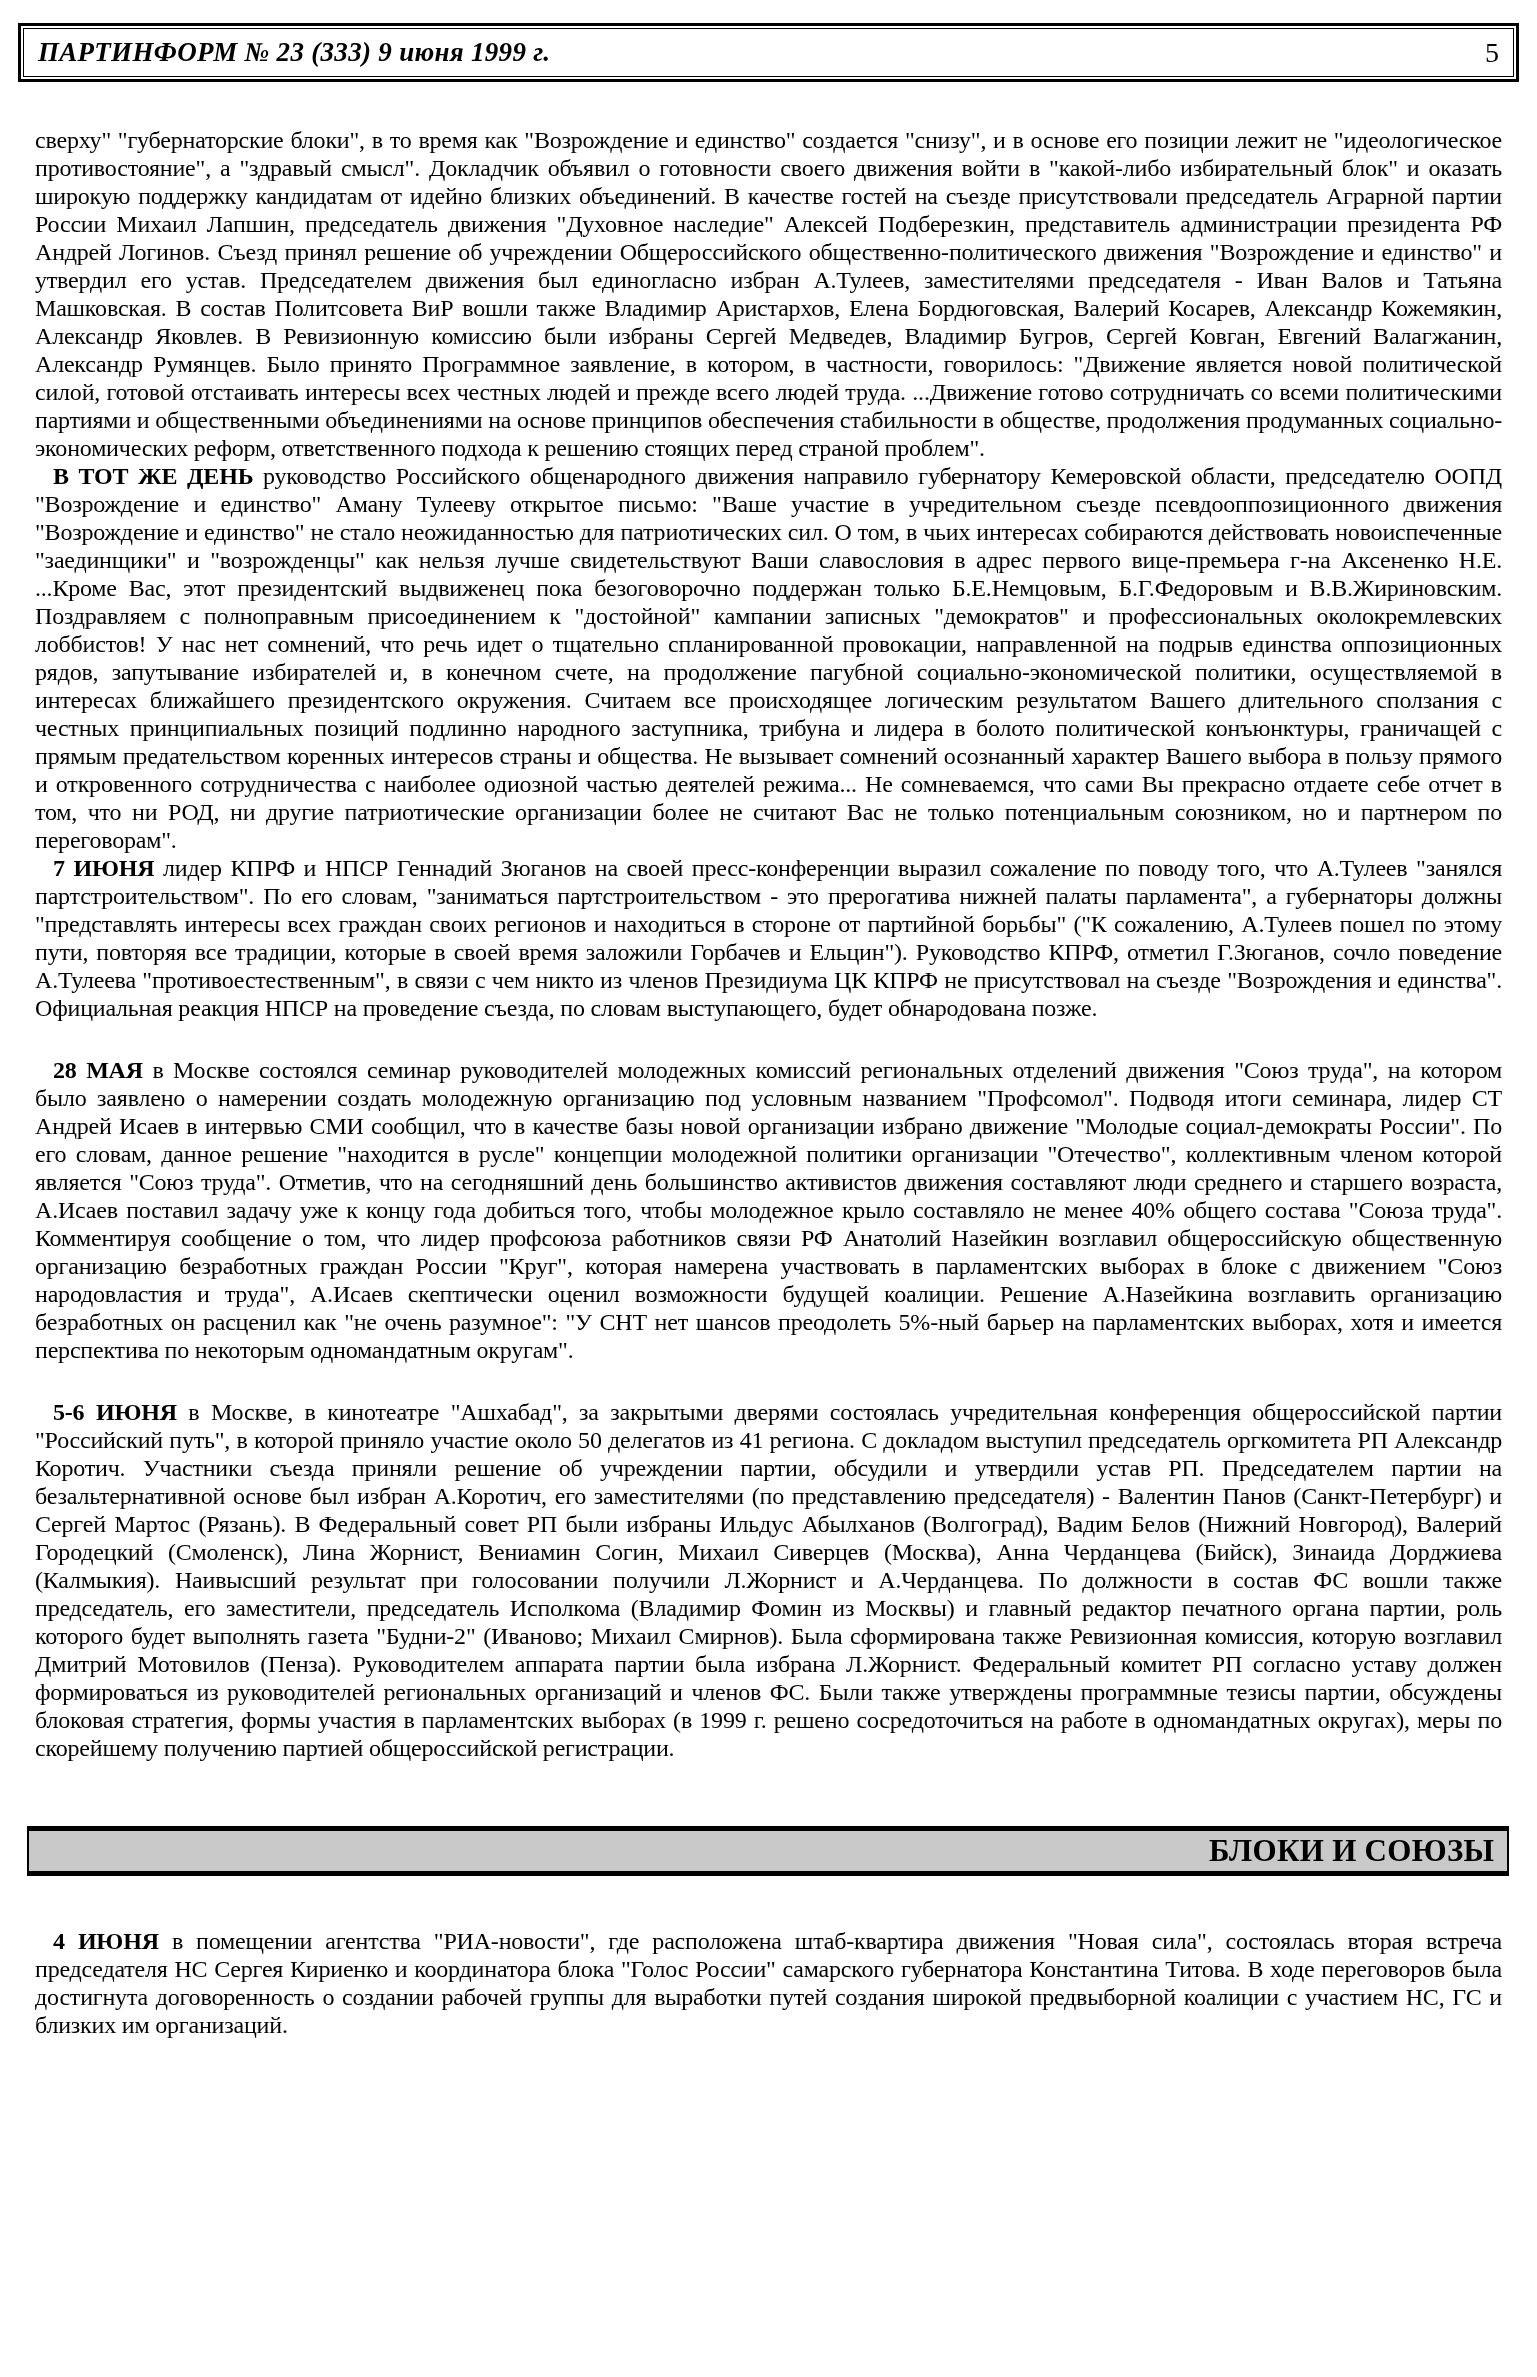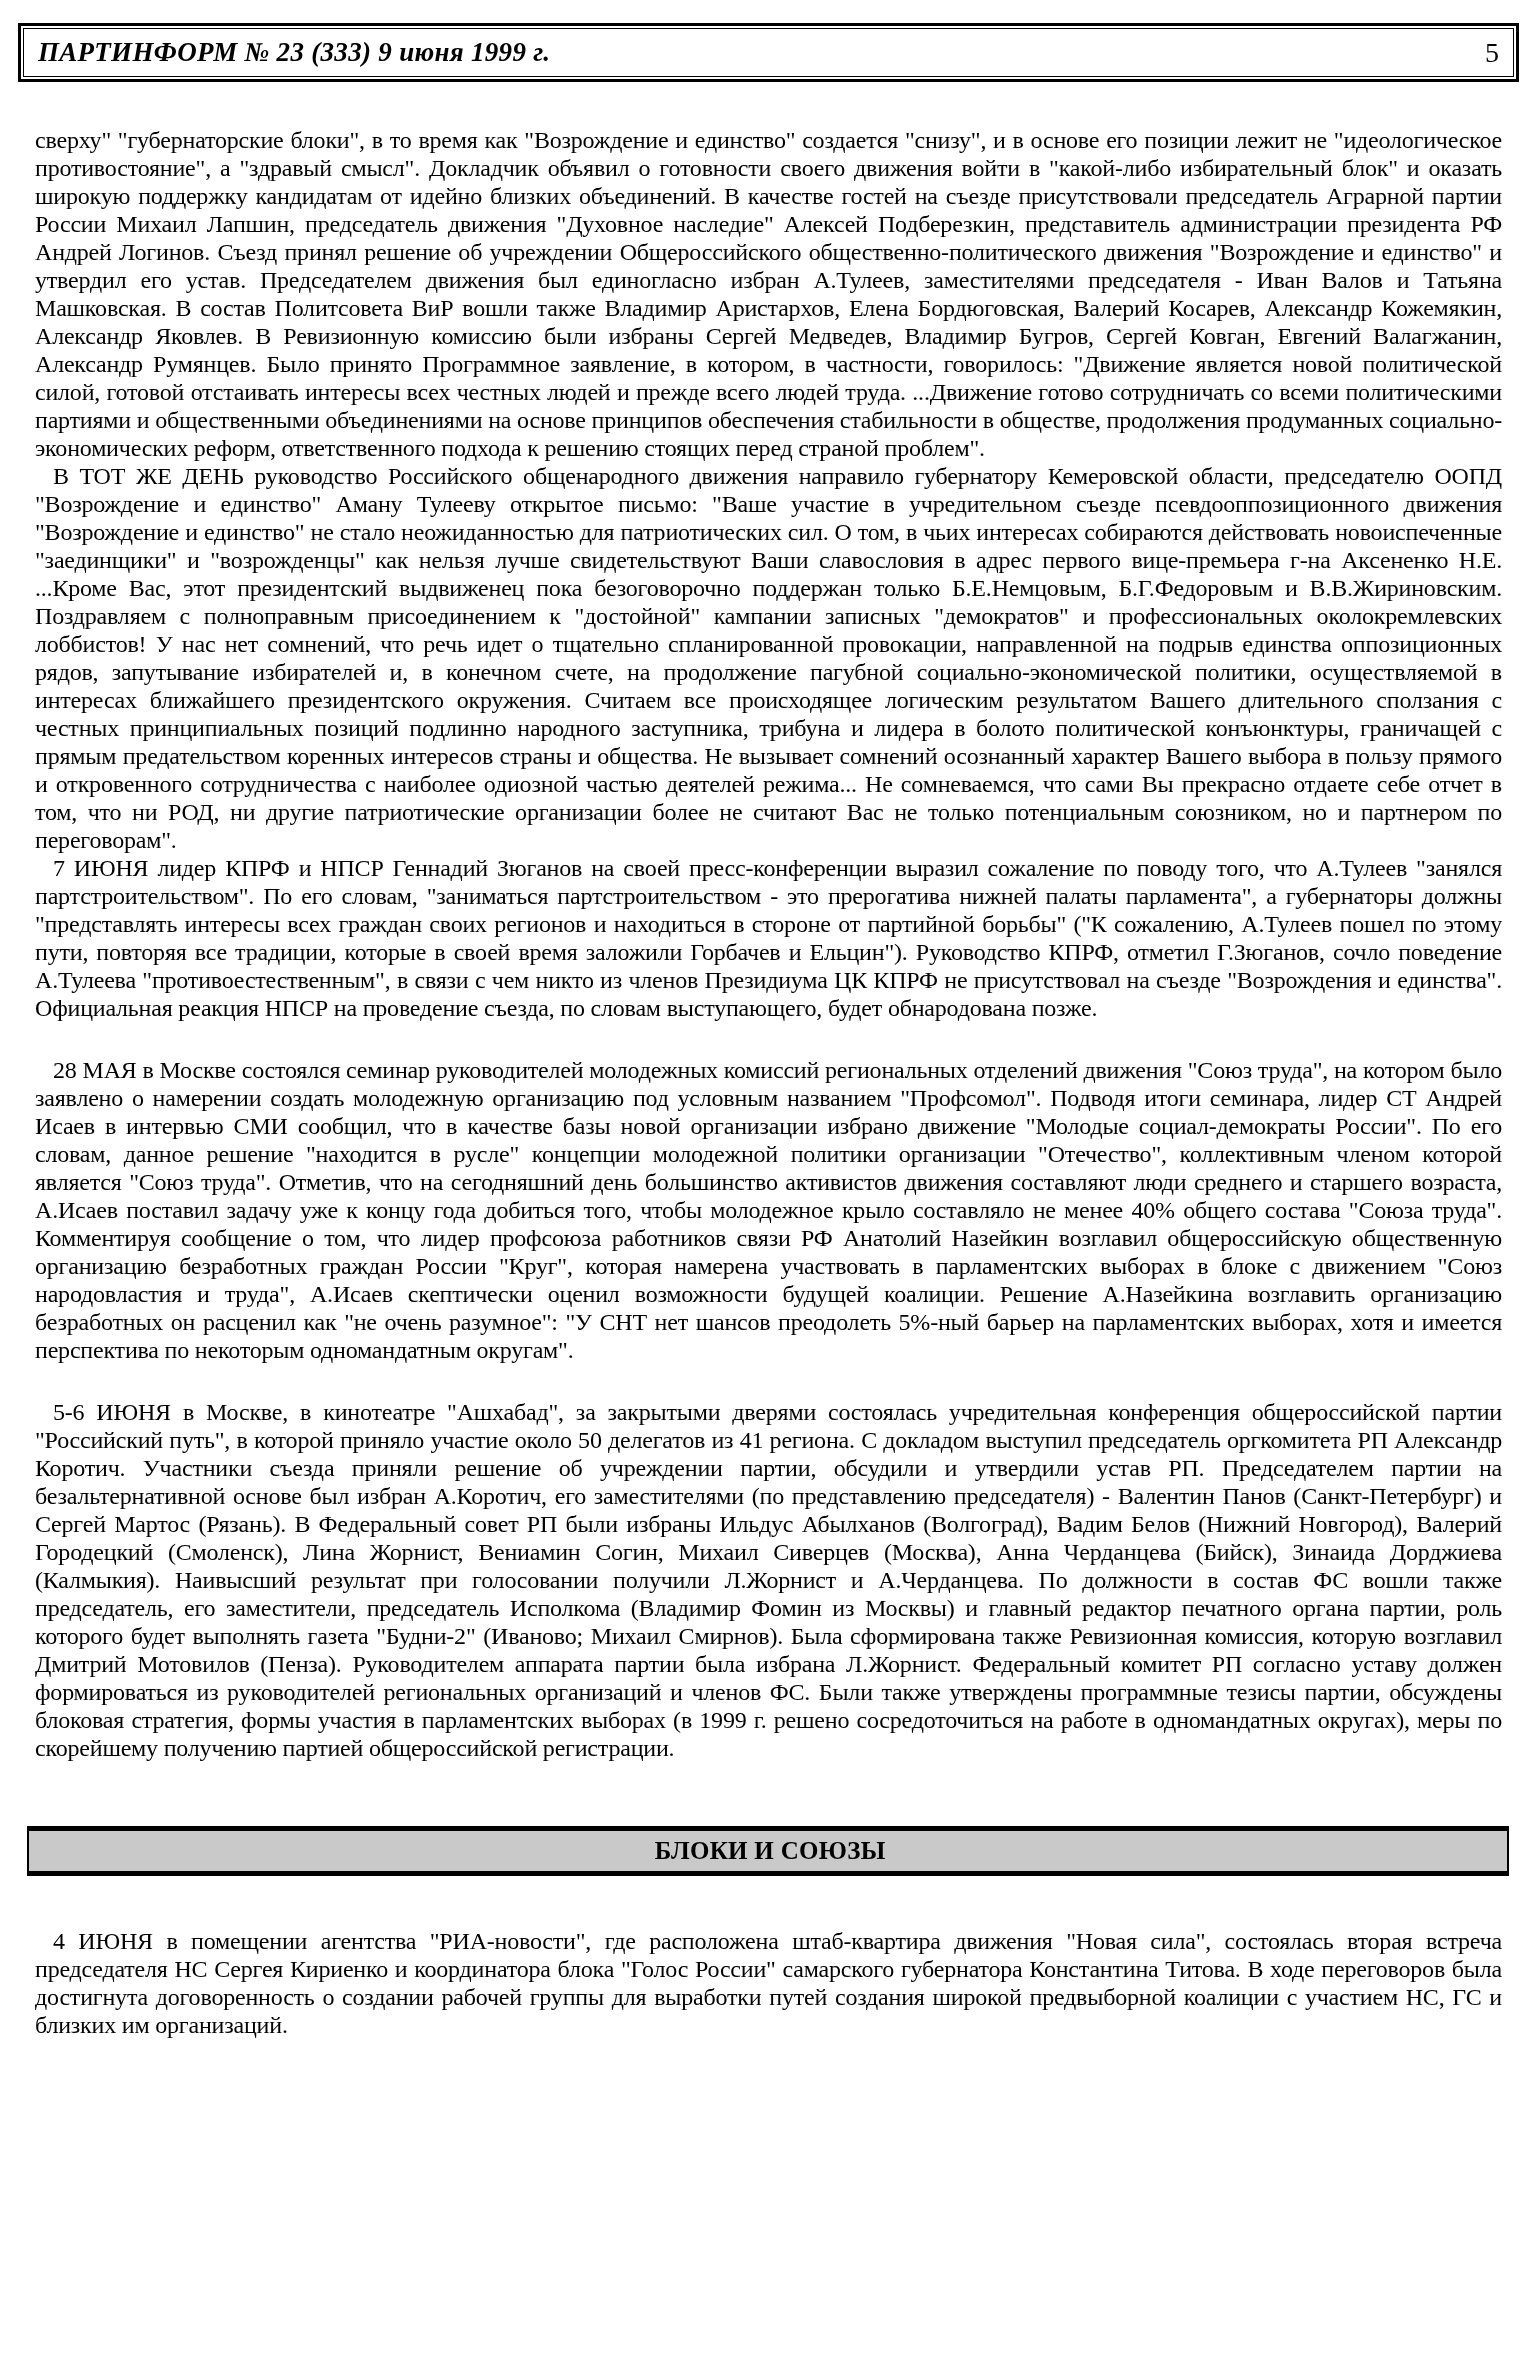--- a/index.html
+++ b/index.html
@@ -48,33 +48,33 @@
     top: 126px;
     width: 1467px;
     font-size: 24px;
     line-height: 28px;
     letter-spacing: -0.2px;
     text-align: justify;
   }
   .para { margin: 0; text-indent: 18px; }
   .para.continuation { text-indent: 0; }
   .gap-before { margin-top: 34px; }
-  .lead { font-weight: normal; }
+  .lead { font-weight: bold; }
   .section-box {
     margin: 64px 0 51px -7.7px;
     width: 1482px;
     background: #c9c9c9;
     border: 2.6px solid #000000;
     border-top-width: 5.8px;
     border-bottom-width: 5.8px;
     padding: 5.8px 13px 5.8px 16.7px;
     font-weight: bold;
-    font-size: 25px;
+    font-size: 31px;
     letter-spacing: 0.3px;
-    text-align: center;
+    text-align: right;
     text-indent: 0;
   }
 </style>
 </head>
 <body>
 
 <div class="page">
 
   <div class="header-box">
     <div class="header-frame">

